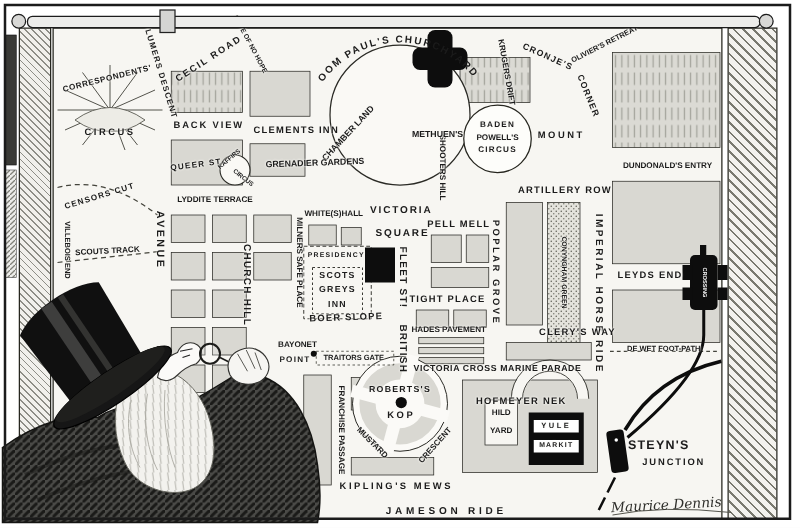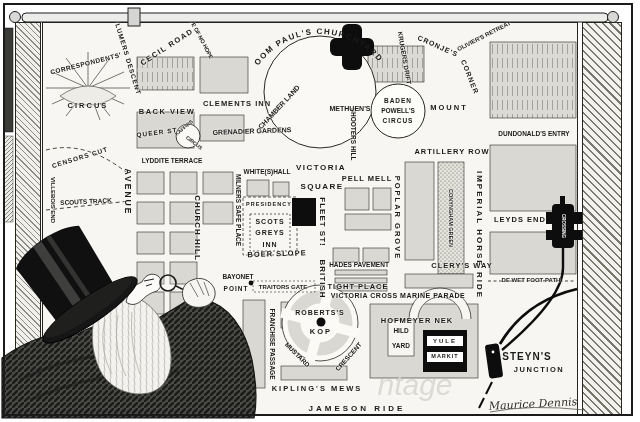--- a/index.html
+++ b/index.html
@@ -197,21 +197,21 @@
 
   <div id="labels">
       <div class="lbl" style="left: 127px; top: 57px; font-size: 6.5px; letter-spacing: 1px; transform: translate(-50%, -50%) rotate(73deg);">PLUMERS DESCENT</div>
       <div class="lbl" style="left: 167px; top: 47px; font-size: 7.5px; letter-spacing: 1.5px; transform: translate(-50%, -50%) rotate(-33deg);">CECIL ROAD</div>
       <div class="lbl" style="left: 199px; top: 36px; font-size: 5.5px; transform: translate(-50%, -50%) rotate(62deg);">CAPE OF NO HOPE</div>
       <div class="lbl" style="left: 86px; top: 64px; font-size: 6.5px; letter-spacing: 0.5px; transform: translate(-50%, -50%) rotate(-14deg);">CORRESPONDENTS'</div>
       <div class="lbl" style="left: 88px; top: 106px; font-size: 7.5px; letter-spacing: 2px; transform: translate(-50%, -50%) rotate(0deg);">CIRCUS</div>
       <div class="lbl" style="left: 80px; top: 158px; font-size: 6.5px; letter-spacing: 1px; transform: translate(-50%, -50%) rotate(-17deg);">CENSORS CUT</div>
       <div class="lbl" style="left: 53px; top: 200px; font-size: 6px; transform: translate(-50%, -50%) rotate(90deg);">VILLEBOIS END</div>
       <div class="lbl" style="left: 86px; top: 202px; font-size: 6.5px; transform: translate(-50%, -50%) rotate(-3deg);">SCOUTS TRACK</div>
-      <div class="lbl" style="left: 167px; top: 100px; font-size: 7.5px; letter-spacing: 1.5px; transform: translate(-50%, -50%) rotate(0deg); margin-top: 12px;">BACK VIEW</div>
+      <div class="lbl" style="left: 167px; top: 100px; font-size: 7.5px; letter-spacing: 1.5px; transform: translate(-50%, -50%) rotate(0deg);">BACK VIEW</div>
       <div class="lbl" style="left: 237px; top: 104px; font-size: 7.5px; letter-spacing: 1px; transform: translate(-50%, -50%) rotate(0deg);">CLEMENTS INN</div>
       <div class="lbl" style="left: 279px; top: 107px; font-size: 7px; transform: translate(-50%, -50%) rotate(-47deg);">CHAMBER LAND</div>
       <div class="lbl" style="left: 353px; top: 134px; font-size: 6.5px; transform: translate(-50%, -50%) rotate(90deg);">SHOOTERS HILL</div>
       <div class="lbl" style="left: 350px; top: 108px; font-size: 7px; transform: translate(-50%, -50%) rotate(0deg);">METHUEN'S</div>
       <div class="lbl" style="left: 449px; top: 108px; font-size: 7.5px; letter-spacing: 2px; transform: translate(-50%, -50%) rotate(0deg); text-align: right;">MOUNT</div>
       <div class="lbl" style="left: 404px; top: 58px; font-size: 6.5px; transform: translate(-50%, -50%) rotate(80deg);">KRUGERS DRIFT</div>
       <div class="lbl" style="left: 438px; top: 46px; font-size: 7px; letter-spacing: 1px; transform: translate(-50%, -50%) rotate(24deg);">CRONJE'S</div>
       <div class="lbl" style="left: 470px; top: 77px; font-size: 7px; letter-spacing: 1px; transform: translate(-50%, -50%) rotate(68deg);">CORNER</div>
       <div class="lbl" style="left: 484px; top: 36px; font-size: 6px; transform: translate(-50%, -50%) rotate(-27deg);">OLIVIER'S RETREAT</div>
       <div class="lbl" style="left: 398px; top: 101px; font-size: 6.5px; letter-spacing: 1px; transform: translate(-50%, -50%) rotate(0deg);">BADEN</div>
@@ -231,21 +231,21 @@
       <div class="lbl" style="left: 321px; top: 168px; font-size: 8px; letter-spacing: 1.5px; transform: translate(-50%, -50%) rotate(0deg);">VICTORIA</div>
       <div class="lbl" style="left: 322px; top: 187px; font-size: 8px; letter-spacing: 1.5px; transform: translate(-50%, -50%) rotate(0deg);">SQUARE</div>
       <div class="lbl" style="left: 367px; top: 179px; font-size: 7.5px; letter-spacing: 1px; transform: translate(-50%, -50%) rotate(0deg);">PELL MELL</div>
       <div class="lbl" style="left: 269px; top: 205px; font-size: 5.5px; letter-spacing: 1px; transform: translate(-50%, -50%) rotate(0deg);">PRESIDENCY</div>
       <div class="lbl" style="left: 270px; top: 221px; font-size: 7px; letter-spacing: 1px; transform: translate(-50%, -50%) rotate(0deg);">SCOTS</div>
       <div class="lbl" style="left: 270px; top: 232px; font-size: 7px; letter-spacing: 1px; transform: translate(-50%, -50%) rotate(0deg);">GREYS</div>
       <div class="lbl" style="left: 270px; top: 244px; font-size: 7px; letter-spacing: 1px; transform: translate(-50%, -50%) rotate(0deg);">INN</div>
       <div class="lbl" style="left: 277px; top: 254px; font-size: 7.5px; letter-spacing: 1px; transform: translate(-50%, -50%) rotate(-2deg);">BOER SLOPE</div>
       <div class="lbl" style="left: 322px; top: 222px; font-size: 8px; letter-spacing: 1px; transform: translate(-50%, -50%) rotate(90deg);">FLEET ST!</div>
       <div class="lbl" style="left: 322px; top: 279px; font-size: 8px; letter-spacing: 1px; transform: translate(-50%, -50%) rotate(90deg);">BRITISH</div>
-      <div class="lbl" style="left: 358px; top: 239px; font-size: 7.5px; letter-spacing: 1px; transform: translate(-50%, -50%) rotate(0deg); margin-top: 48px;">TIGHT PLACE</div>
+      <div class="lbl" style="left: 358px; top: 239px; font-size: 7.5px; letter-spacing: 1px; transform: translate(-50%, -50%) rotate(0deg);">TIGHT PLACE</div>
       <div class="lbl" style="left: 397px; top: 218px; font-size: 7.5px; letter-spacing: 2px; transform: translate(-50%, -50%) rotate(90deg);">POPLAR GROVE</div>
       <div class="lbl" style="left: 452px; top: 152px; font-size: 7.5px; letter-spacing: 1px; transform: translate(-50%, -50%) rotate(0deg);">ARTILLERY ROW</div>
       <div class="lbl" style="left: 450px; top: 218px; font-size: 5.5px; transform: translate(-50%, -50%) rotate(90deg);">CONYNGHAM GREEN</div>
       <div class="lbl" style="left: 479px; top: 235px; font-size: 8px; letter-spacing: 2px; transform: translate(-50%, -50%) rotate(90deg);">IMPERIAL HORSE RIDE</div>
       <div class="lbl" style="left: 442px; top: 266px; font-size: 7.5px; letter-spacing: 1px; transform: translate(-50%, -50%) rotate(0deg); margin-left: 20px;">CLERY'S WAY</div>
       <div class="lbl" style="left: 359px; top: 265px; font-size: 6.5px; transform: translate(-50%, -50%) rotate(0deg);">HADES PAVEMENT</div>
       <div class="lbl" style="left: 398px; top: 295px; font-size: 7px; letter-spacing: 0.5px; transform: translate(-50%, -50%) rotate(0deg);">VICTORIA CROSS MARINE PARADE</div>
       <div class="lbl" style="left: 488px; top: 220px; font-size: 7.5px; letter-spacing: 1px; transform: translate(-50%, -50%) rotate(0deg); margin-left: 32px;">LEYDS END</div>
       <div class="lbl" style="left: 531px; top: 280px; font-size: 6px; transform: translate(-50%, -50%) rotate(0deg);">DE WET FOOT-PATH</div>
       <div class="lbl" style="left: 238px; top: 277px; font-size: 6.5px; transform: translate(-50%, -50%) rotate(0deg);">BAYONET</div>
@@ -260,21 +260,20 @@
       <div class="lbl" style="left: 445px; top: 357px; font-size: 5.5px; letter-spacing: 1px; transform: translate(-50%, -50%) rotate(0deg);">MARKIT</div>
       <div class="lbl" style="left: 527px; top: 357px; font-size: 10px; letter-spacing: 1px; transform: translate(-50%, -50%) rotate(0deg);">STEYN'S</div>
       <div class="lbl" style="left: 539px; top: 370px; font-size: 7.5px; letter-spacing: 1.5px; transform: translate(-50%, -50%) rotate(0deg);">JUNCTION</div>
       <div class="lbl" style="left: 272px; top: 344px; font-size: 6.5px; transform: translate(-50%, -50%) rotate(90deg);">FRANCHISE PASSAGE</div>
       <div class="lbl" style="left: 297px; top: 355px; font-size: 6.5px; transform: translate(-50%, -50%) rotate(45deg);">MUSTARD</div>
       <div class="lbl" style="left: 349px; top: 357px; font-size: 6.5px; transform: translate(-50%, -50%) rotate(-48deg);">CRESCENT</div>
       <div class="lbl" style="left: 317px; top: 389px; font-size: 7.5px; letter-spacing: 2px; transform: translate(-50%, -50%) rotate(0deg);">KIPLING'S MEWS</div>
       <div class="lbl" style="left: 357px; top: 409px; font-size: 8px; letter-spacing: 3px; transform: translate(-50%, -50%) rotate(0deg);">JAMESON RIDE</div>
       <div class="lbl onblack" style="left: 563px; top: 226px; font-size: 4.5px; transform: translate(-50%, -50%) rotate(90deg);">CROSSING</div>
       <div class="lbl script" style="left: 533px; top: 404px; font-size: 11px; transform: translate(-50%, -50%) rotate(-3deg);">Maurice Dennis</div>
-      <div class="lbl wm" style="left: 415px; top: 385px; font-size: 30px; transform: translate(-50%, -50%) rotate(0deg);">ntage</div>
     </div>
 
   <svg class="layer fig" width="640" height="422" viewBox="0 0 640 422" xmlns="http://www.w3.org/2000/svg">
 
     <g>
       <rect x="22" y="13" width="586" height="9" rx="4" fill="#ececea" stroke="#1c1c1c" stroke-width="1"></rect>
       <circle cx="15" cy="17" r="5.5" fill="#d8d8d6" stroke="#1c1c1c" stroke-width="1"></circle>
       <circle cx="613" cy="17" r="5.5" fill="#d8d8d6" stroke="#1c1c1c" stroke-width="1"></circle>
       <rect x="128" y="8" width="12" height="18" fill="#d5d5d3" stroke="#222" stroke-width="1"></rect>
     </g>

